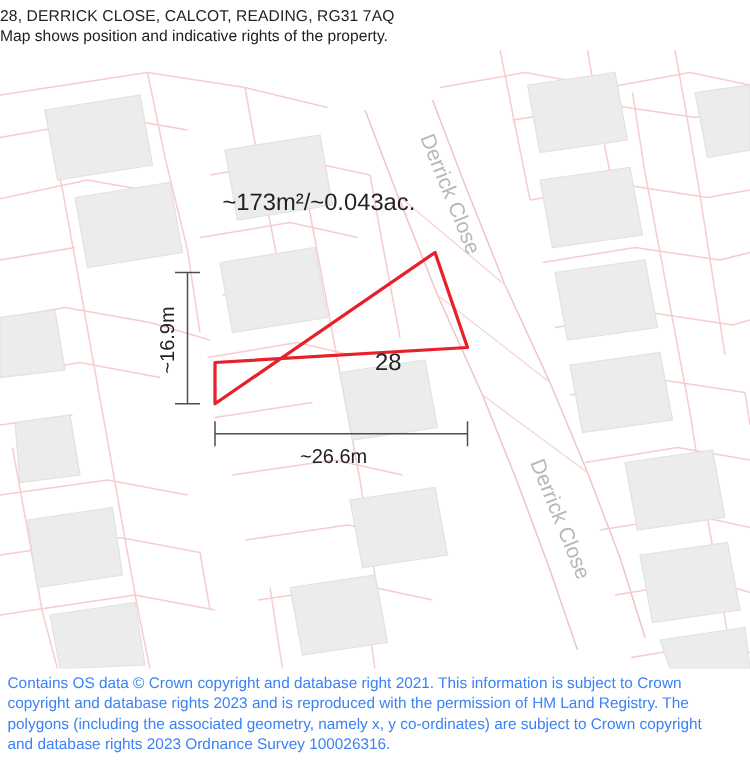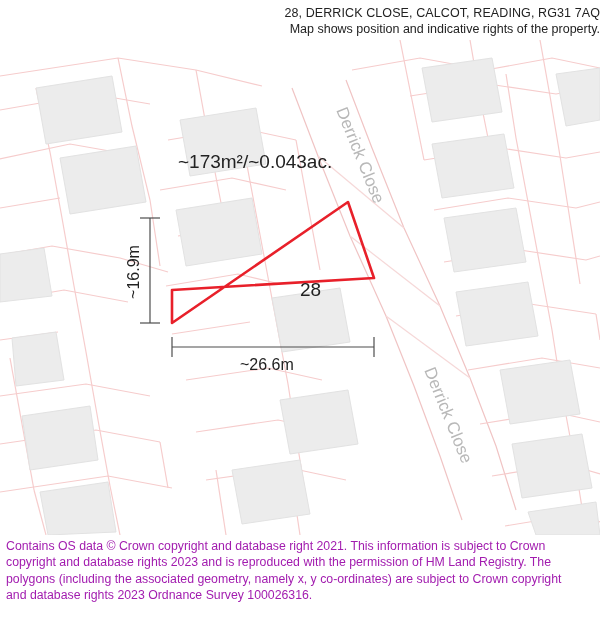--- a/index.html
+++ b/index.html
@@ -19,21 +19,21 @@
     width: 600px;
     height: 625px;
   }
   
   .header {
     position: absolute;
     top: 0;
     left: 0;
     width: 600px;
     height: 40px;
-    text-align: right;
+    text-align: left;
     padding-top: 5px;
     box-sizing: border-box;
   }
   .header .title {
     font-size: 12.5px;
     color: #222222;
     line-height: 16px;
     letter-spacing: 0.1px;
   }
   .header .subtitle {
@@ -57,21 +57,21 @@
   
   .footer {
     position: absolute;
     top: 538px;
     left: 0;
     width: 590px;
     padding: 0 6px;
     box-sizing: border-box;
     font-size: 12.3px;
     line-height: 16.4px;
-    color: #a21caf;
+    color: #3b82f6;
   }
 </style>
 </head>
 <body>
 
 <div class="page">
 
   <div class="header">
     <div class="title">28, DERRICK CLOSE, CALCOT, READING, RG31 7AQ</div>
     <div class="subtitle">Map shows position and indicative rights of the property.</div>

